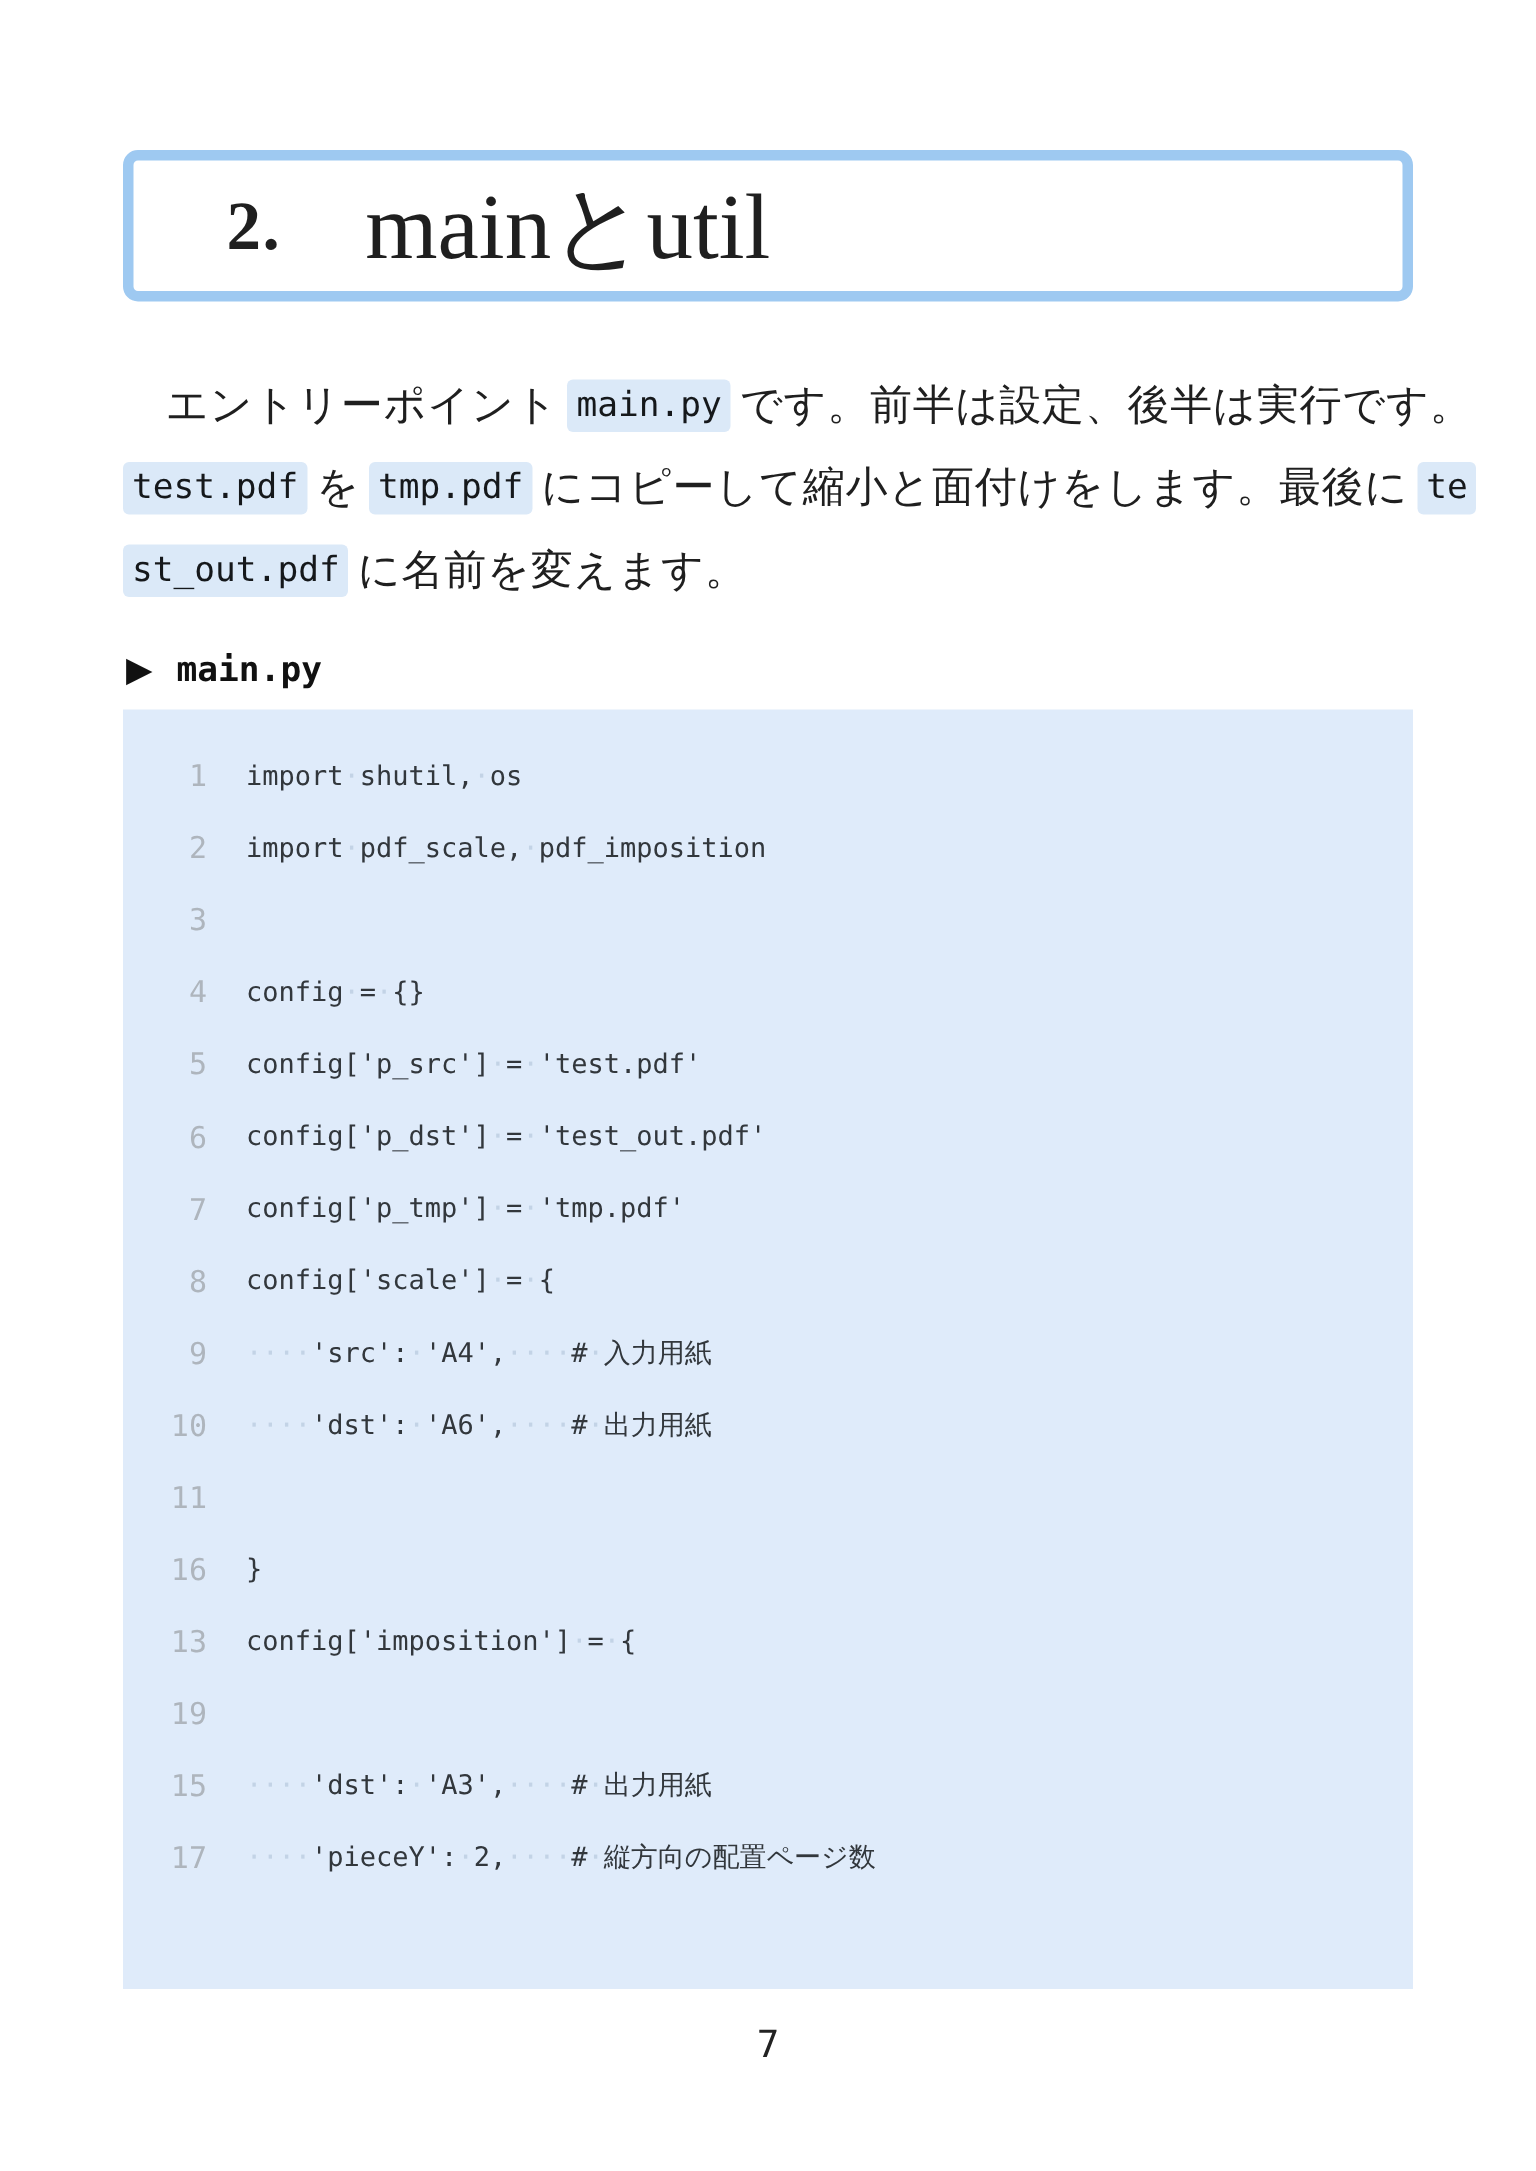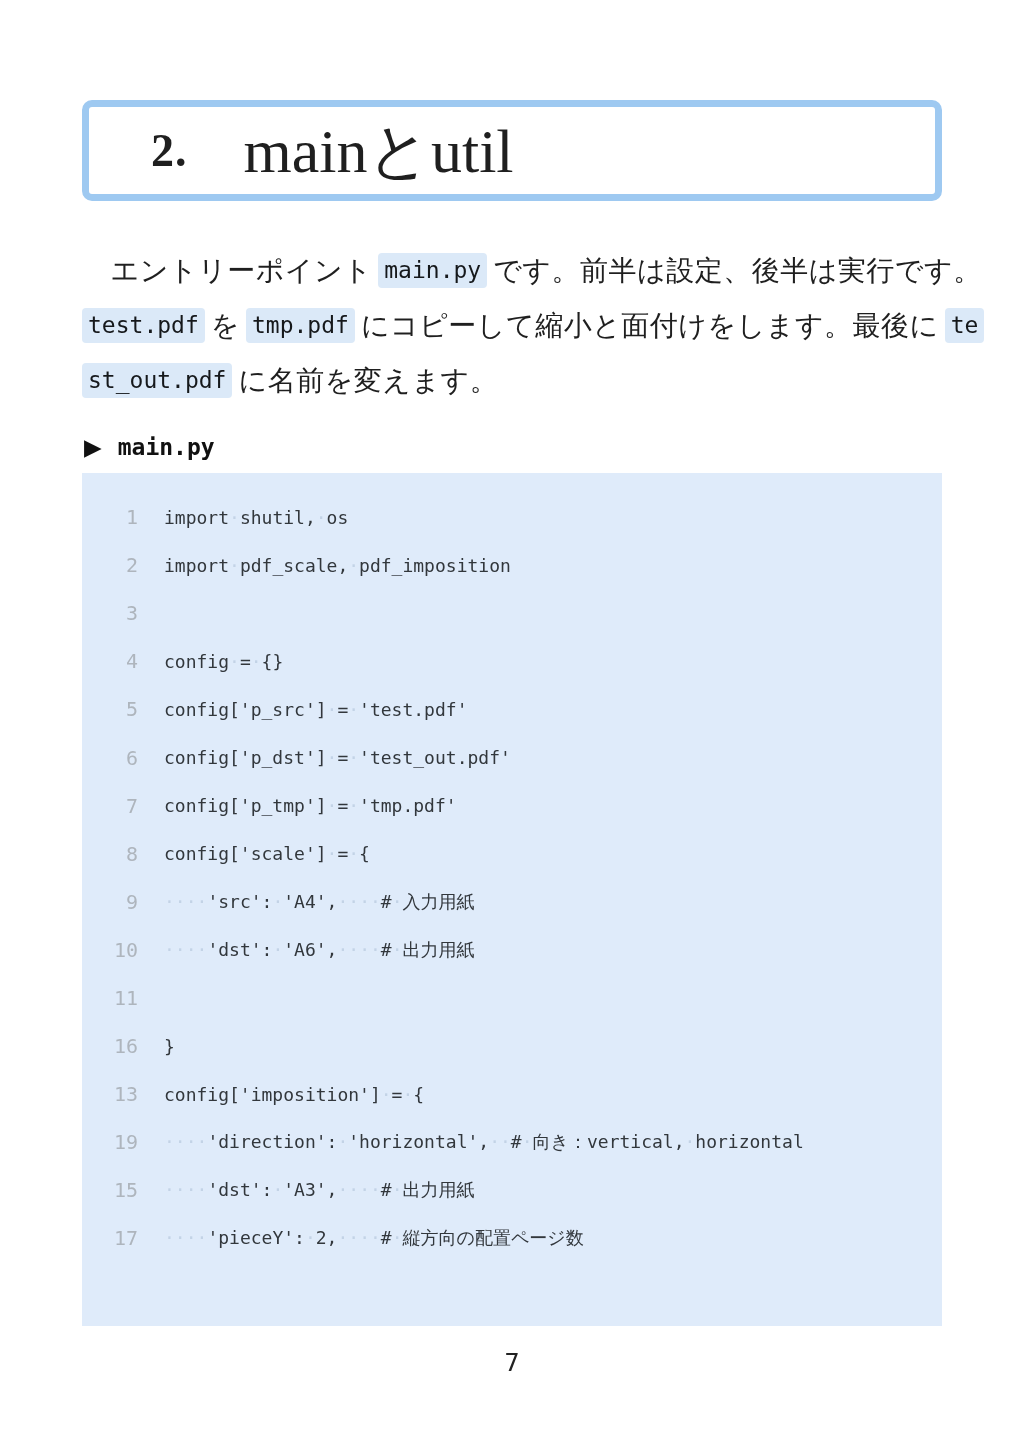--- a/index.html
+++ b/index.html
@@ -168,21 +168,20 @@
     <div class="code-row">
       <span class="code-num">16</span>
       <span class="code-text">}</span>
     </div>
     <div class="code-row">
       <span class="code-num">13</span>
       <span class="code-text">config['imposition']<span class="ws">·</span>=<span class="ws">·</span>{</span>
     </div>
     <div class="code-row">
       <span class="code-num">19</span>
-      <span class="code-text"><span class="ws">·</span><span class="ws">·</span><span class="ws">·</span><span class="ws">·</span>'direction':<span class="ws">·</span>'horizontal',<span class="ws">·</span><span class="ws">·</span>#<span class="ws">·</span>向き：vertical,<span class="ws">·</span>horizontal</span>
     </div>
     <div class="code-row">
       <span class="code-num">15</span>
       <span class="code-text"><span class="ws">·</span><span class="ws">·</span><span class="ws">·</span><span class="ws">·</span>'dst':<span class="ws">·</span>'A3',<span class="ws">·</span><span class="ws">·</span><span class="ws">·</span><span class="ws">·</span>#<span class="ws">·</span>出力用紙</span>
     </div>
     <div class="code-row">
       <span class="code-num">17</span>
       <span class="code-text"><span class="ws">·</span><span class="ws">·</span><span class="ws">·</span><span class="ws">·</span>'pieceY':<span class="ws">·</span>2,<span class="ws">·</span><span class="ws">·</span><span class="ws">·</span><span class="ws">·</span>#<span class="ws">·</span>縦方向の配置ページ数</span>
     </div>
   </div>

